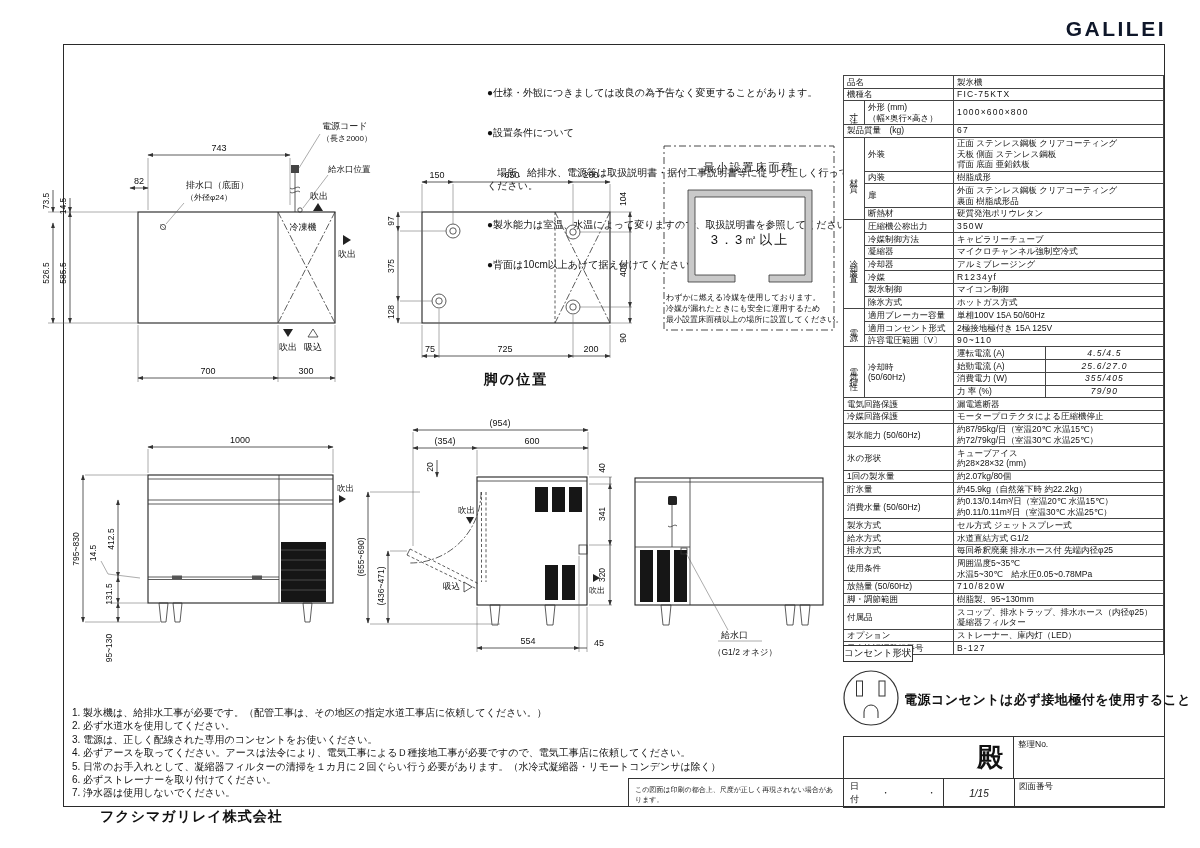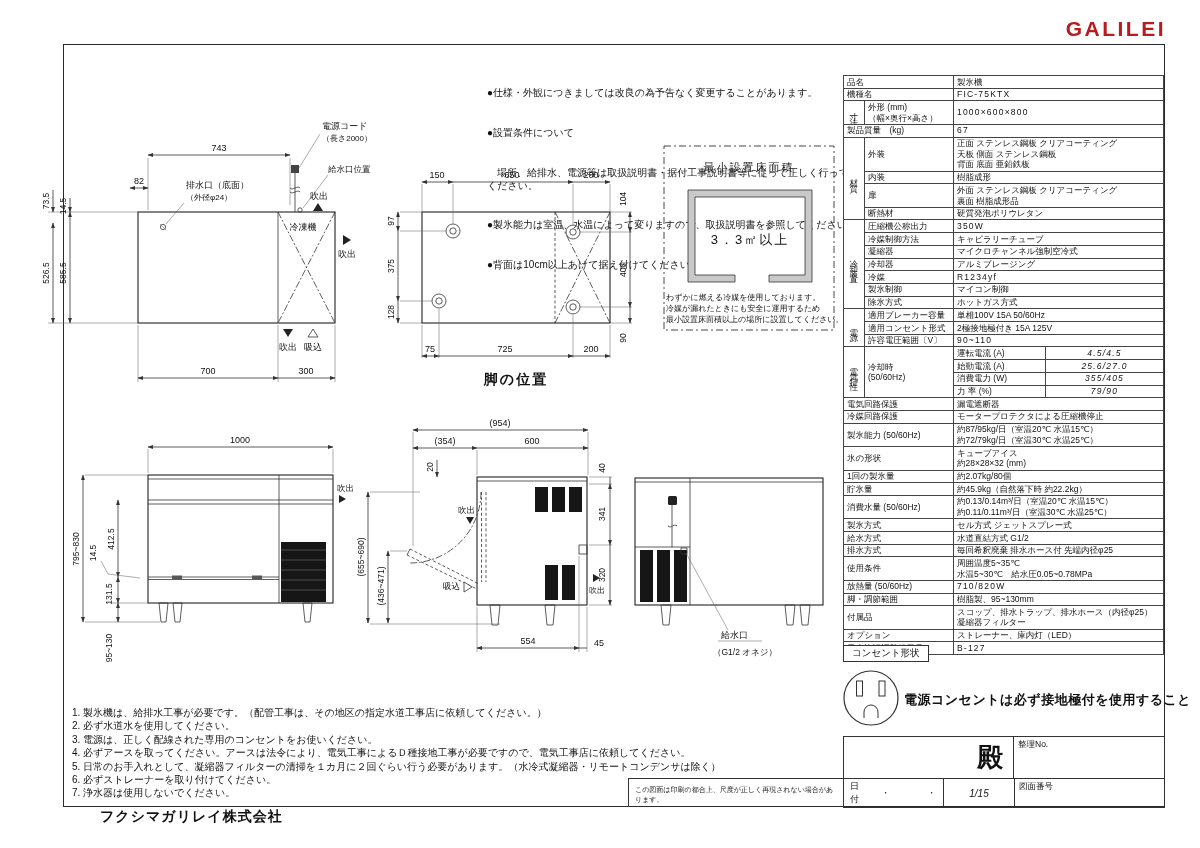--- a/index.html
+++ b/index.html
@@ -1,20 +1,20 @@
 <!DOCTYPE html>
 <html><head>
 <meta charset="utf-8">
 <style>
   html,body{margin:0;padding:0;background:#e8e8e8;}
   .sheet{position:relative;width:1200px;height:848px;background:#fff;overflow:hidden;
          font-family:"Liberation Sans","DejaVu Sans",sans-serif;color:#111;}
   .frame{position:absolute;left:63px;top:44px;width:1100px;height:761px;border:1.5px solid #2a2a2a;}
   .logo{position:absolute;left:1020px;top:17px;width:146px;text-align:right;font-size:21px;
-        font-weight:bold;letter-spacing:2.5px;color:#b91c1c;}
+        font-weight:bold;letter-spacing:2.5px;color:#0f172a;}
   .topnotes{position:absolute;left:487px;top:60px;width:372px;font-size:10px;line-height:13.2px;
             white-space:pre-wrap;}
   .botnotes{position:absolute;left:72px;top:706px;width:775px;font-size:10px;line-height:13.4px;}
   .company{position:absolute;left:100px;top:808px;font-size:14px;font-weight:bold;letter-spacing:1px;}
   .printnote{position:absolute;left:628px;top:778px;width:215px;height:28px;
              border-top:1px solid #333;border-left:1px solid #333;}
   .printnote div{padding:6px 5px 0 6px;font-size:7px;color:#222;}
   
   .spec{position:absolute;left:843px;top:55px;width:321px;border-collapse:collapse;
         table-layout:fixed;background:#fff;margin-top:20px;}
@@ -35,21 +35,21 @@
            line-height:40px;padding-right:10px;box-sizing:border-box;}
   .tb-ref{flex:1;font-size:8.5px;padding:2px 4px;}
   .tb-date{width:100px;border-right:1px solid #333;font-size:9px;display:flex;align-items:center;
            padding-left:6px;box-sizing:border-box;gap:22px;}
   .tb-dots{letter-spacing:14px;}
   .tb-scale{width:70px;border-right:1px solid #333;font-size:10px;display:flex;align-items:center;
             justify-content:center;font-style:italic;}
   .tb-dno{flex:1;font-size:8.5px;padding:2px 4px;}
   
   .outlet-label{position:absolute;left:843px;top:645px;border:1px solid #333;font-size:9.5px;
-                padding:1px 8px;background:#fff;}
+                padding:1px 0;background:#fff;}
   .outlet-note{position:absolute;left:904px;top:691px;font-size:13px;font-weight:600;
                letter-spacing:0.5px;white-space:nowrap;}
   
   svg{position:absolute;overflow:visible;}
   svg text{font-family:"Liberation Sans","DejaVu Sans",sans-serif;fill:#111;}
   .ol{stroke:#222;stroke-width:1.1;fill:none;}
   .ln{stroke:#333;stroke-width:0.8;fill:none;}
   .ext{stroke:#666;stroke-width:0.55;fill:none;}
   .dash{stroke-dasharray:3 2.2;}
   .dashdot{stroke-dasharray:7 2 2 2;}

